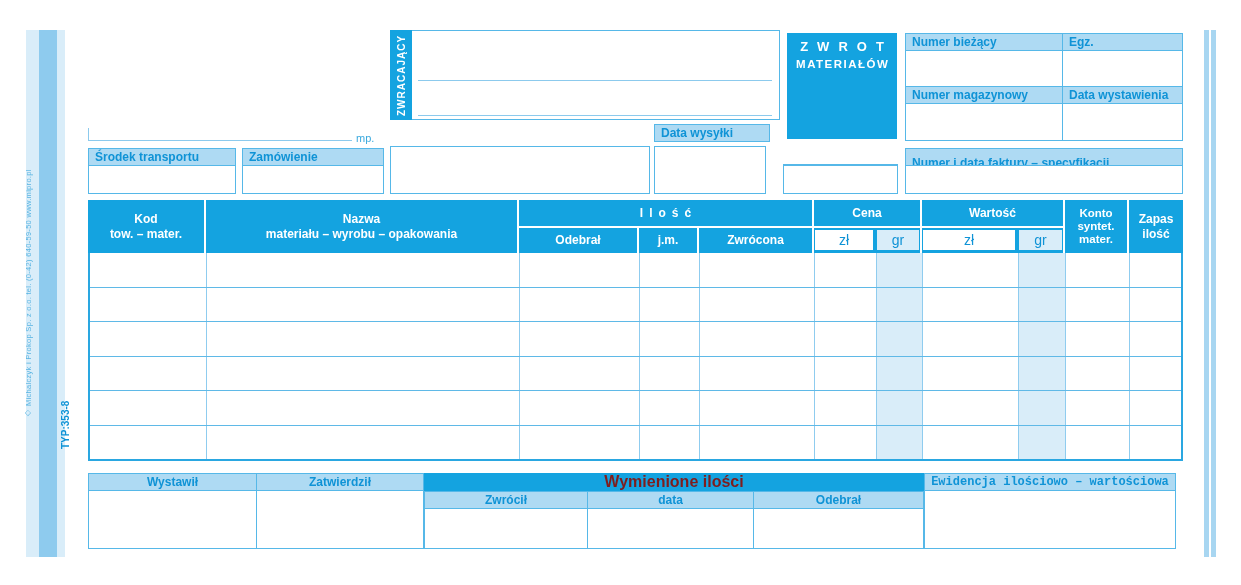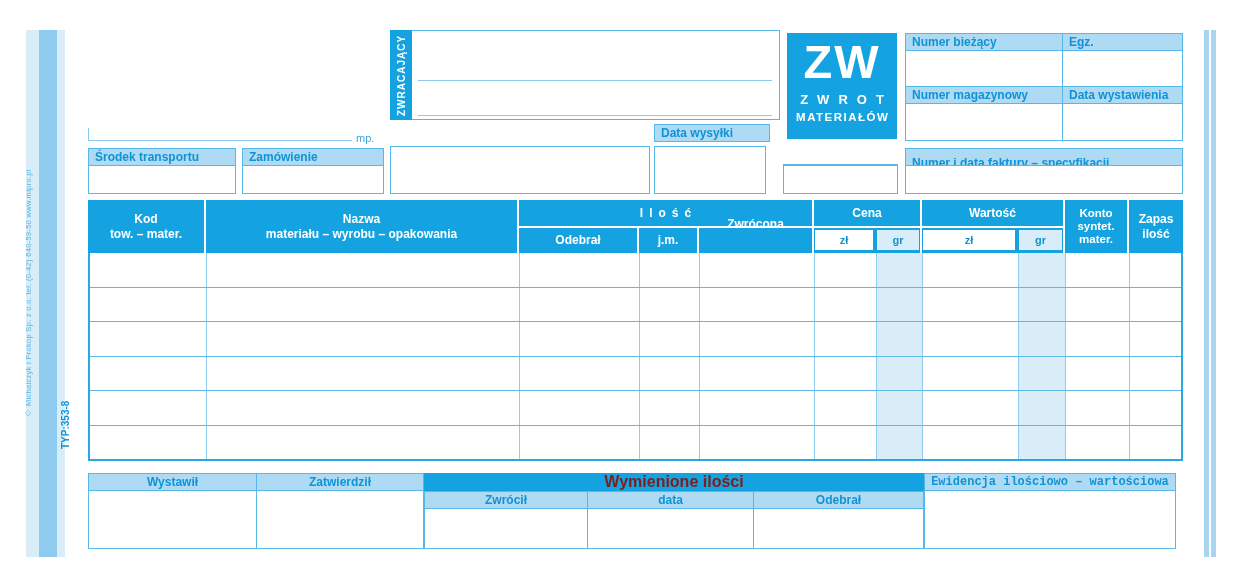--- a/index.html
+++ b/index.html
@@ -28,21 +28,21 @@
   }
   .field{background:#fff;border:1px solid var(--border);}
   .vtext{writing-mode:vertical-rl;transform:rotate(180deg);display:flex;align-items:center;justify-content:center;}
   .hdr-label{
     position:absolute;color:#fff;font-weight:bold;font-size:12px;text-align:center;
     display:flex;flex-direction:column;justify-content:center;align-items:center;line-height:1.25;box-sizing:border-box;
   }
   .wsep{position:absolute;background:#ffffff;}
   .subcell{
     position:absolute;display:flex;align-items:center;justify-content:center;
-    color:var(--label);font-weight:bold;font-size:11px;
+    color:var(--label);font-weight:normal;font-size:14px;
   }
   #table-body{
     left:88px;top:253px;width:1095px;height:208px;
     border:2px solid #2aa7e1;border-top:none;
     display:flex;flex-direction:column;background:#fff;
   }
   .t-row{display:flex;flex:1;border-bottom:1px solid #5fb9e7;}
   .t-row:last-child{border-bottom:none;}
   .t-cell{border-right:1px solid var(--grid);height:100%;box-sizing:border-box;}
   .t-cell:last-child{border-right:none;}
@@ -78,21 +78,20 @@
   <div class="abs" style="left:88px;top:128px;width:1px;height:12px;background:#8ccaed;"></div>
   <div class="abs" style="left:356px;top:132px;font-size:11px;color:#3aa9de;">mp.</div>
 
   <div class="abs field" style="left:390px;top:146px;width:260px;height:48px;"></div>
   <div class="abs bar" style="left:654px;top:124px;width:116px;height:18px;">
     <span>Data wysyłki</span>
   </div>
   <div class="abs field" style="left:654px;top:146px;width:112px;height:48px;"></div>
 
   <div class="abs" style="left:787px;top:33px;width:110px;height:106px;background:var(--accent);color:#fff;text-align:center;">
-    <div style="font-size:47px;font-weight:bold;letter-spacing:2px;line-height:1.05;margin-top:4px;">ZW</div>
     <div style="font-size:13px;font-weight:bold;letter-spacing:9px;padding-left:9px;margin-top:6px;">ZWROT</div>
     <div style="font-size:11.5px;font-weight:bold;letter-spacing:1.5px;padding-left:1.5px;margin-top:4px;">MATERIAŁÓW</div>
   </div>
 
   <div class="abs bar" style="left:905px;top:33px;width:158px;height:18px;">
     <span>Numer bieżący</span>
   </div>
   <div class="abs bar" style="left:1062px;top:33px;width:121px;height:18px;">
     <span>Egz.</span>
   </div>
@@ -143,21 +142,21 @@
       <span>Kod</span>
       <span>tow. – mater.</span>
     </div>
     <div class="hdr-label" style="left:118px;top:0;width:311px;height:53px;">
       <span>Nazwa</span>
       <span>materiału – wyrobu – opakowania</span>
     </div>
     <div class="hdr-label" style="left:431px;top:0;width:293px;height:26px;letter-spacing:6px;padding-left:6px;">Ilość</div>
     <div class="hdr-label" style="left:431px;top:28px;width:118px;height:25px;">Odebrał</div>
     <div class="hdr-label" style="left:551px;top:28px;width:58px;height:25px;">j.m.</div>
-    <div class="hdr-label" style="left:611px;top:12px;width:113px;height:25px;">Zwrócona</div>
+    <div class="hdr-label" style="left:611px;top:28px;width:113px;height:25px;">Zwrócona</div>
     <div class="hdr-label" style="left:726px;top:0;width:106px;height:26px;">Cena</div>
     <div class="hdr-label" style="left:834px;top:0;width:141px;height:26px;">Wartość</div>
 
     <div class="subcell" style="left:727px;top:30px;width:58px;height:20px;background:#fff;">zł</div>
     <div class="subcell" style="left:789px;top:30px;width:42px;height:20px;background:var(--pale);">gr</div>
     <div class="subcell" style="left:835px;top:30px;width:92px;height:20px;background:#fff;">zł</div>
     <div class="subcell" style="left:931px;top:30px;width:43px;height:20px;background:var(--pale);">gr</div>
 
     <div class="hdr-label" style="left:977px;top:0;width:62px;height:53px;font-size:11.5px;line-height:1.15;">
       <span>Konto</span>

